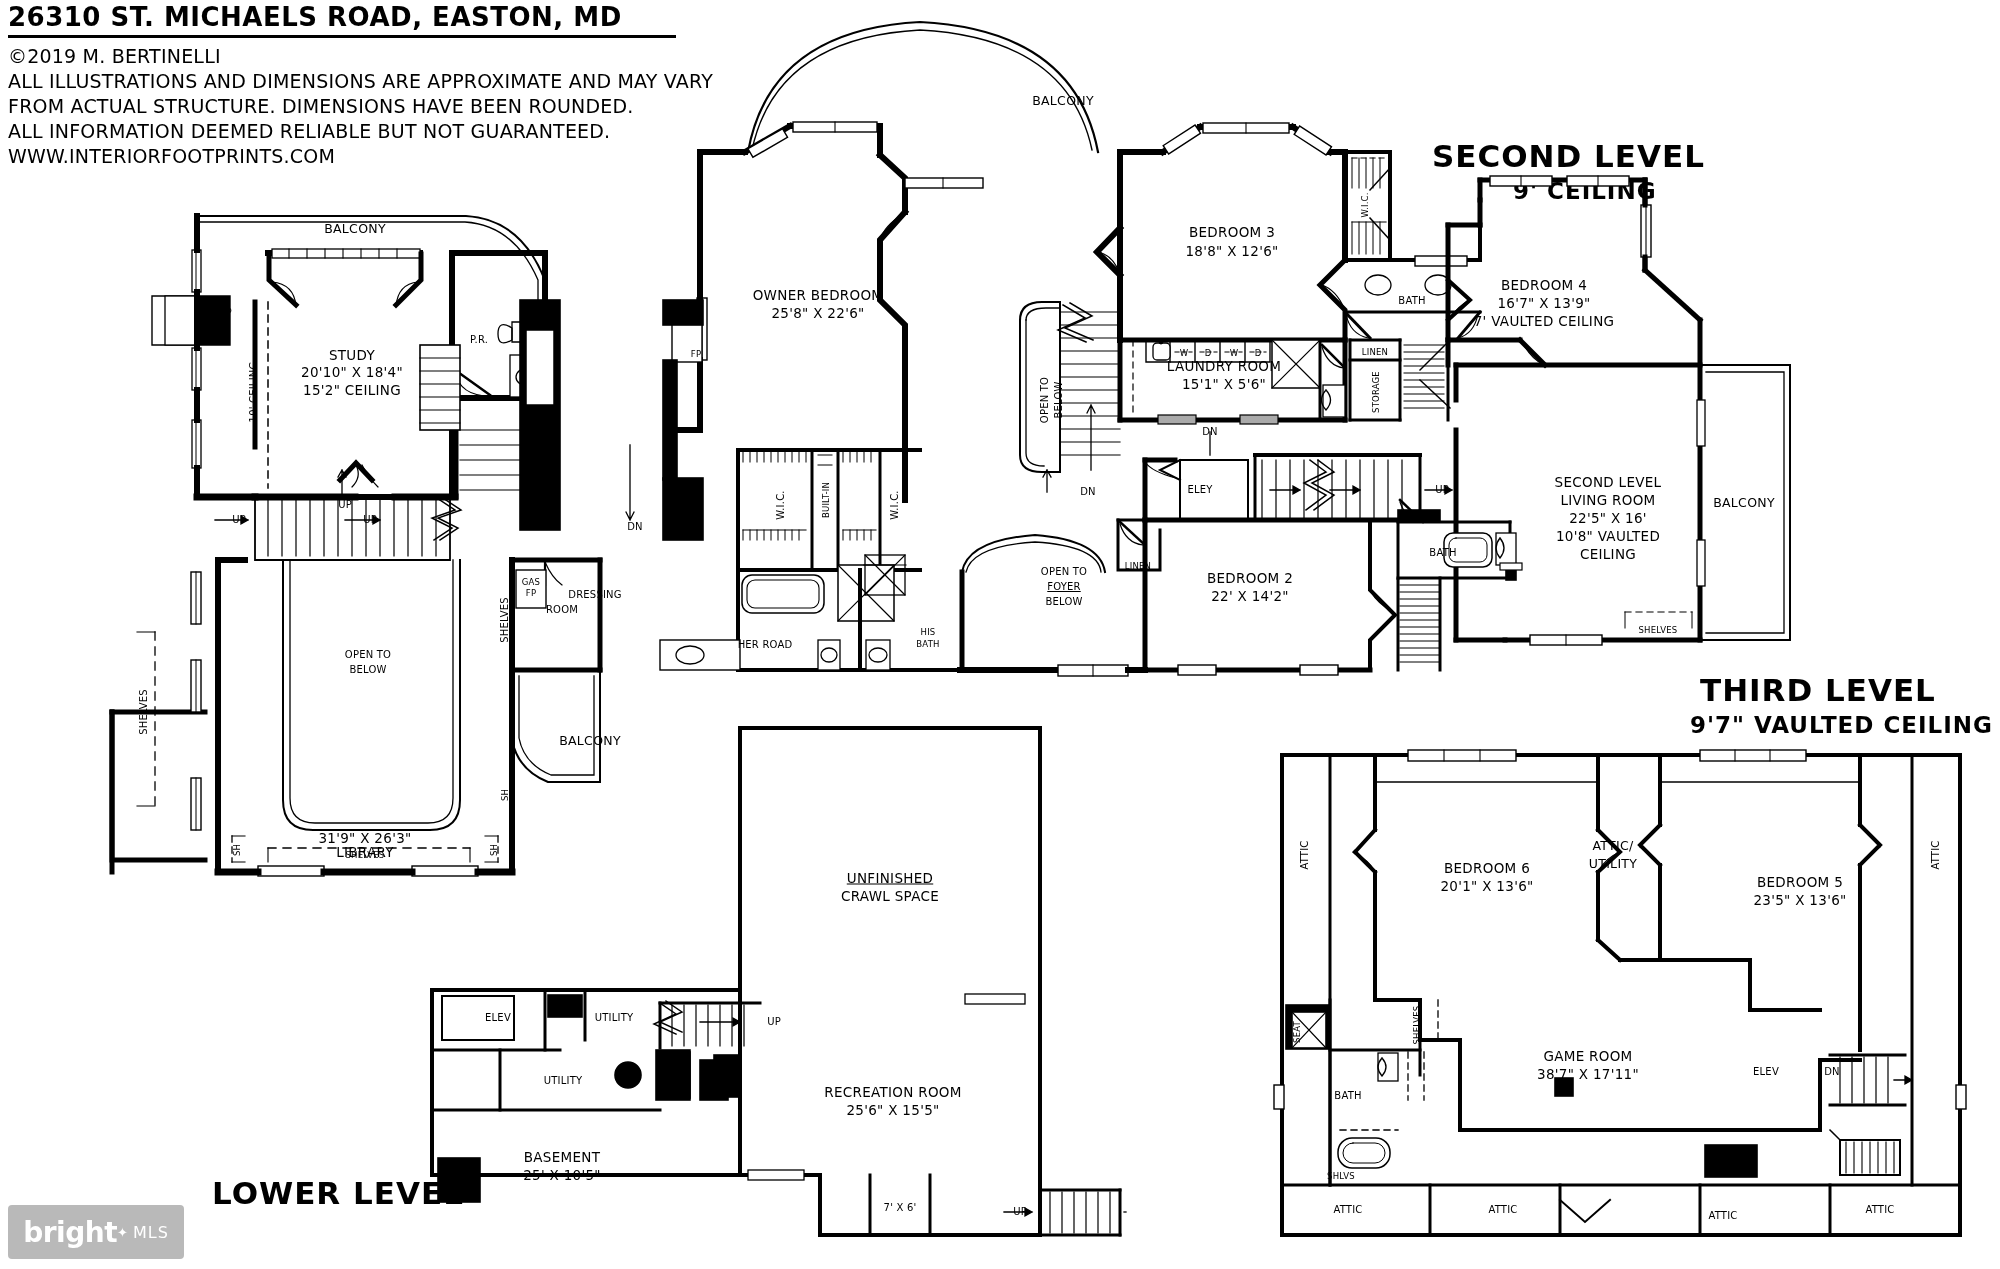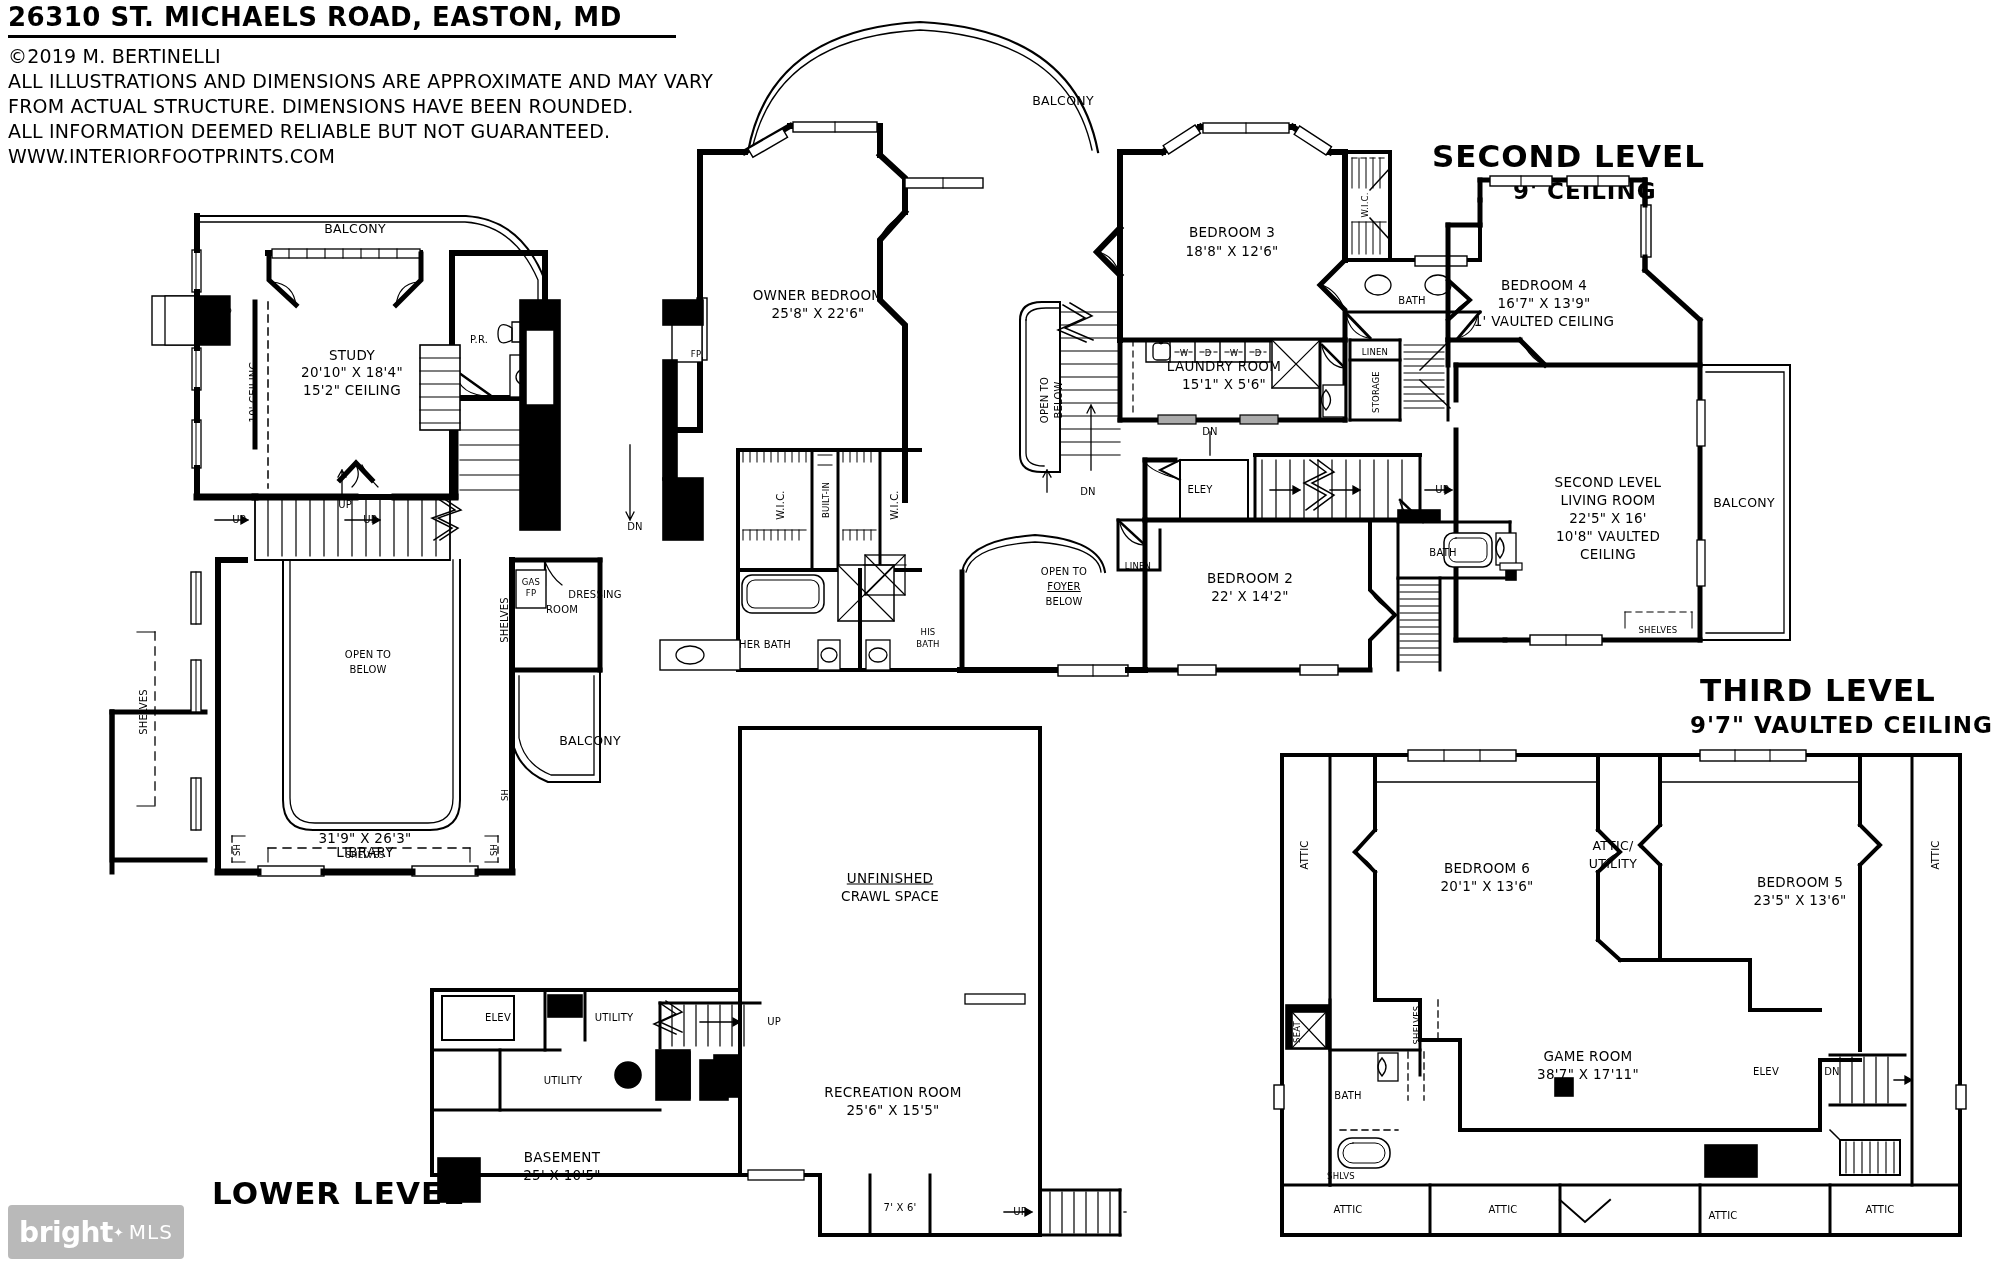--- a/index.html
+++ b/index.html
@@ -42,21 +42,21 @@
 
   
   #wm {
     position:absolute; left:8px; top:1205px;
     width:176px; height:54px;
     background:#b9b9b9; border-radius:4px;
     display:flex; align-items:center; justify-content:center;
   }
   #wm .wm-b { font-size:28px; font-weight:700; color:#fff; letter-spacing:-0.5px; }
   #wm .wm-star { font-size:13px; color:#fff; vertical-align:super; }
-  #wm .wm-m { font-size:20px; color:#fff; margin-left:5px; letter-spacing:1px; }
+  #wm .wm-m { font-size:16px; color:#fff; margin-left:5px; letter-spacing:1px; }
 </style>
 </head>
 <body>
 
 <div class="hdr">
   <div class="hdr-title">26310 ST. MICHAELS ROAD, EASTON, MD</div>
   <div class="hdr-rule"></div>
   <div class="hdr-line">©2019 M. BERTINELLI</div>
   <div class="hdr-line">ALL ILLUSTRATIONS AND DIMENSIONS ARE APPROXIMATE AND MAY VARY</div>
   <div class="hdr-line">FROM ACTUAL STRUCTURE. DIMENSIONS HAVE BEEN ROUNDED.</div>
@@ -734,40 +734,40 @@
 
 <div class="rl" style="left:1063px; top:100px;">BALCONY</div>
 
 <div class="rl big" style="left:818px; top:295px;">OWNER BEDROOM</div>
 <div class="rl big" style="left:818px; top:313px;">25'8" X 22'6"</div>
 <div class="rl xs" style="left:696px; top:354px;">FP</div>
 
 <div class="rl sm rot90" style="left:781px; top:505px;">W.I.C.</div>
 <div class="rl xs rot90" style="left:826px; top:500px;">BUILT-IN</div>
 <div class="rl sm rot90" style="left:895px; top:505px;">W.I.C.</div>
-<div class="rl sm" style="left:765px; top:645px;">HER BATH</div>
+<div class="rl sm" style="left:765px; top:645px;">HER ROAD</div>
 <div class="rl xs" style="left:928px; top:632px;">HIS</div>
 <div class="rl xs" style="left:928px; top:644px;">BATH</div>
 
 <div class="rl sm rot90" style="left:1045px; top:400px;">OPEN TO</div>
 <div class="rl sm rot90" style="left:1059px; top:400px;">BELOW</div>
 <div class="rl sm" style="left:1088px; top:492px;">DN</div>
 
 <div class="rl sm" style="left:1064px; top:572px;">OPEN TO</div>
 <div class="rl sm" style="left:1064px; top:587px;text-decoration:underline;">FOYER</div>
 <div class="rl sm" style="left:1064px; top:602px;">BELOW</div>
 
 <div class="rl big" style="left:1232px; top:232px;">BEDROOM 3</div>
 <div class="rl big" style="left:1232px; top:251px;">18'8" X 12'6"</div>
 <div class="rl xs rot90" style="left:1365px; top:205px;">W.I.C.</div>
 <div class="rl sm" style="left:1412px; top:301px;">BATH</div>
 
 <div class="rl big" style="left:1544px; top:285px;">BEDROOM 4</div>
 <div class="rl big" style="left:1544px; top:303px;">16'7" X 13'9"</div>
-<div class="rl big" style="left:1544px; top:321px;">1' VAULTED CEILING</div>
+<div class="rl big" style="left:1544px; top:321px;">7' VAULTED CEILING</div>
 
 <div class="rl big" style="left:1224px; top:366px;">LAUNDRY ROOM</div>
 <div class="rl big" style="left:1224px; top:384px;">15'1" X 5'6"</div>
 <div class="rl xs" style="left:1184px; top:353px;">W</div>
 <div class="rl xs" style="left:1208px; top:353px;">D</div>
 <div class="rl xs" style="left:1234px; top:353px;">W</div>
 <div class="rl xs" style="left:1258px; top:353px;">D</div>
 <div class="rl xs" style="left:1375px; top:352px;">LINEN</div>
 <div class="rl xs rot90" style="left:1376px; top:392px;">STORAGE</div>
 

